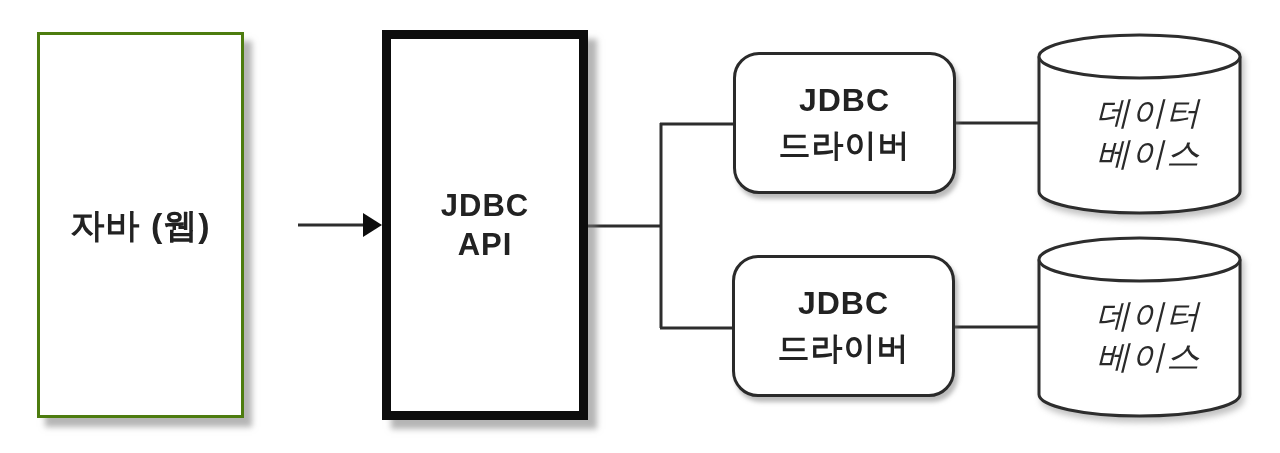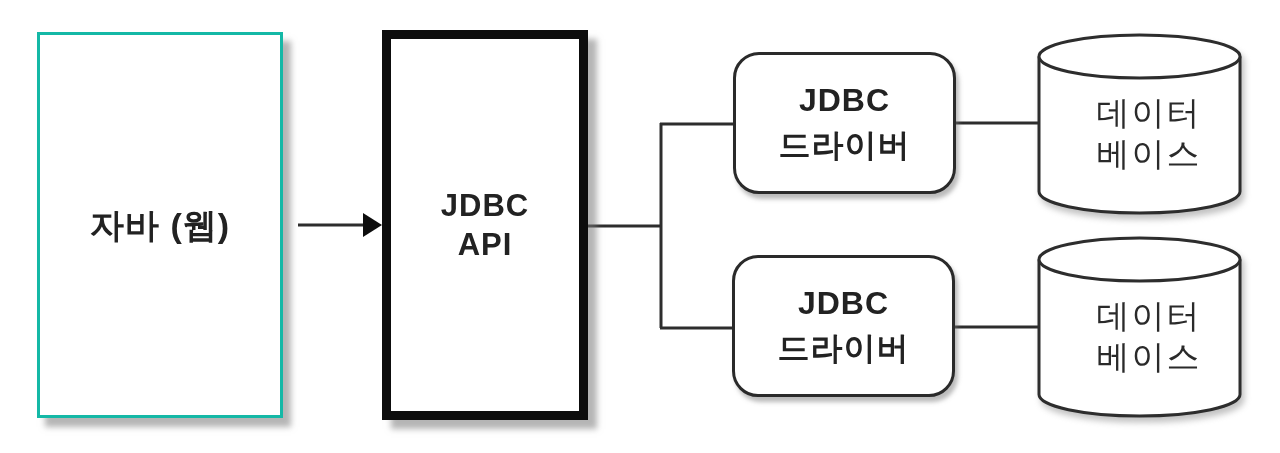--- a/index.html
+++ b/index.html
@@ -27,22 +27,22 @@
     background: #ffffff;
     display: flex;
     flex-direction: column;
     align-items: center;
     justify-content: center;
     text-align: center;
     box-sizing: border-box;
   }
   .app-box {
     left: 37px; top: 32px;
-    width: 246px; height: 386px;
-    border: 3px solid #14b8a6;
+    width: 207px; height: 386px;
+    border: 3px solid #4d7c0f;
     box-shadow: 8px 9px 6px rgba(120,120,120,0.55);
   }
   .app-box .line {
     font-size: 34px;
     font-weight: 700;
     line-height: 42px;
     letter-spacing: 1px;
   }
   .api-box {
     left: 382px; top: 30px;
@@ -65,21 +65,21 @@
   .driver-box .line {
     font-size: 32px;
     font-weight: 700;
     line-height: 45px;
     letter-spacing: 1px;
   }
   .driver-top { left: 733px; top: 52px; }
   .driver-bottom { left: 732px; top: 255px; }
   .cylinder {
     position: absolute;
-    width: 224px; height: 182px;
+    width: 224px; height: 182px; font-style: italic;
   }
   .cyl-top { left: 1037px; top: 33px; }
   .cyl-bottom { left: 1037px; top: 236px; }
   .cylinder svg {
     position: absolute;
     left: 0; top: 0;
     filter: drop-shadow(3px 5px 3px rgba(120,120,120,0.45));
   }
   .cyl-label {
     position: absolute;

